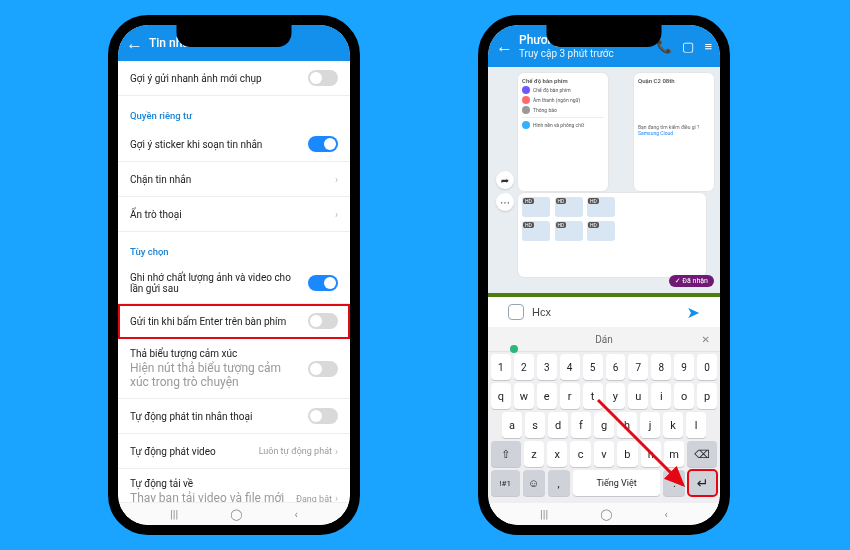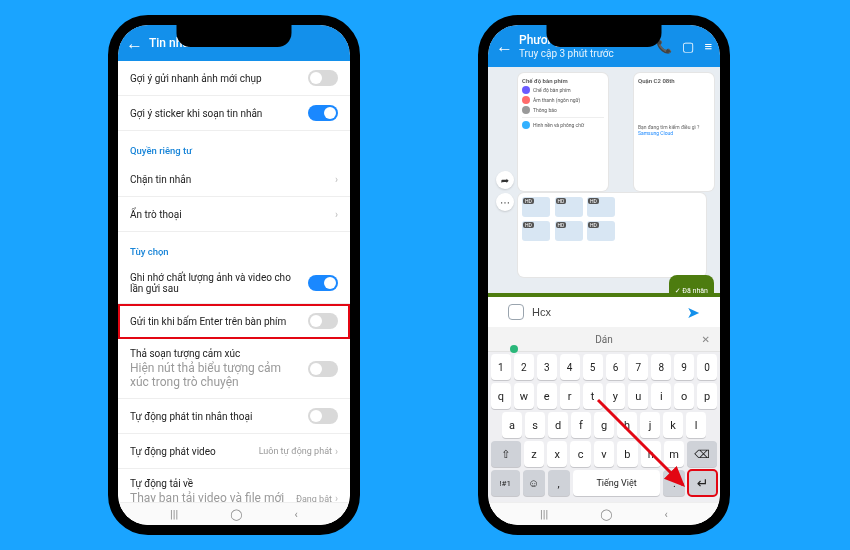--- a/index.html
+++ b/index.html
@@ -97,22 +97,22 @@
     position:absolute;background:#fff;border-radius:6px;font-size:6px;color:#555;
     box-shadow:0 0 0 1px #e5e5e5;
     padding:4px;
   }
   .share-btn{
     position:absolute;width:18px;height:18px;border-radius:50%;background:#fff;
     display:flex;align-items:center;justify-content:center;font-size:10px;color:#333;
     box-shadow:0 1px 2px rgba(0,0,0,.15);
   }
   .received{
-    position:absolute;right:6px;font-size:7px;color:#fff;background:#4d7c0f;
-    padding:12px 6px;border-radius:8px;
+    position:absolute;right:6px;font-size:7px;color:#fff;background:#701a75;
+    padding:2px 6px;border-radius:8px;
   }
   .inputbar{
     height:30px;flex:none;background:#fff;display:flex;align-items:center;
     padding:0 20px;border-top:4px solid #4d7c0f;gap:6px;
   }
   .inputbar .face{width:14px;height:14px;border:1.2px solid #9aa4ae;border-radius:4px;position:relative;}
   .inputbar input{border:none;flex:1;font-size:11px;color:#444;outline:none;}
   .inputbar .send{color:#1390eb;font-size:16px;}
   .sugg{
     height:24px;flex:none;background:#f3f3f3;display:flex;align-items:center;justify-content:center;
@@ -154,26 +154,26 @@
       <div class="hdr">
         <span class="back">←</span>
         <span class="title">Tin nhắn</span>
       </div>
       <div class="list">
 
         <div class="row">
           <div class="txt">Gợi ý gửi nhanh ảnh mới chụp</div>
           <div class="tgl off"></div>
         </div>
+        <div class="row section">Quyền riêng tư</div>
+
         <div class="row">
           <div class="txt">Gợi ý sticker khi soạn tin nhắn</div>
           <div class="tgl on"></div>
         </div>
-
-        <div class="row section">Quyền riêng tư</div>
 
         <div class="row">
           <div class="txt">Chặn tin nhắn</div>
           <span class="chev">›</span>
         </div>
         <div class="row">
           <div class="txt">Ẩn trò thoại</div>
           <span class="chev">›</span>
         </div>
 
@@ -184,21 +184,21 @@
           <div class="tgl on"></div>
         </div>
 
         <div class="row hl">
           <div class="txt">Gửi tin khi bấm Enter trên bàn phím</div>
           <div class="tgl off"></div>
         </div>
 
         <div class="row">
           <div class="txt">
-            <div>Thả soạn tượng cảm xúc</div>
+            <div>Thả biểu tượng cảm xúc</div>
             <div class="sub">Hiện nút thả biểu tượng cảm xúc trong trò chuyện</div>
           </div>
           <div class="tgl off"></div>
         </div>
 
         <div class="row">
           <div class="txt">Tự động phát tin nhắn thoại</div>
           <div class="tgl off"></div>
         </div>
 

